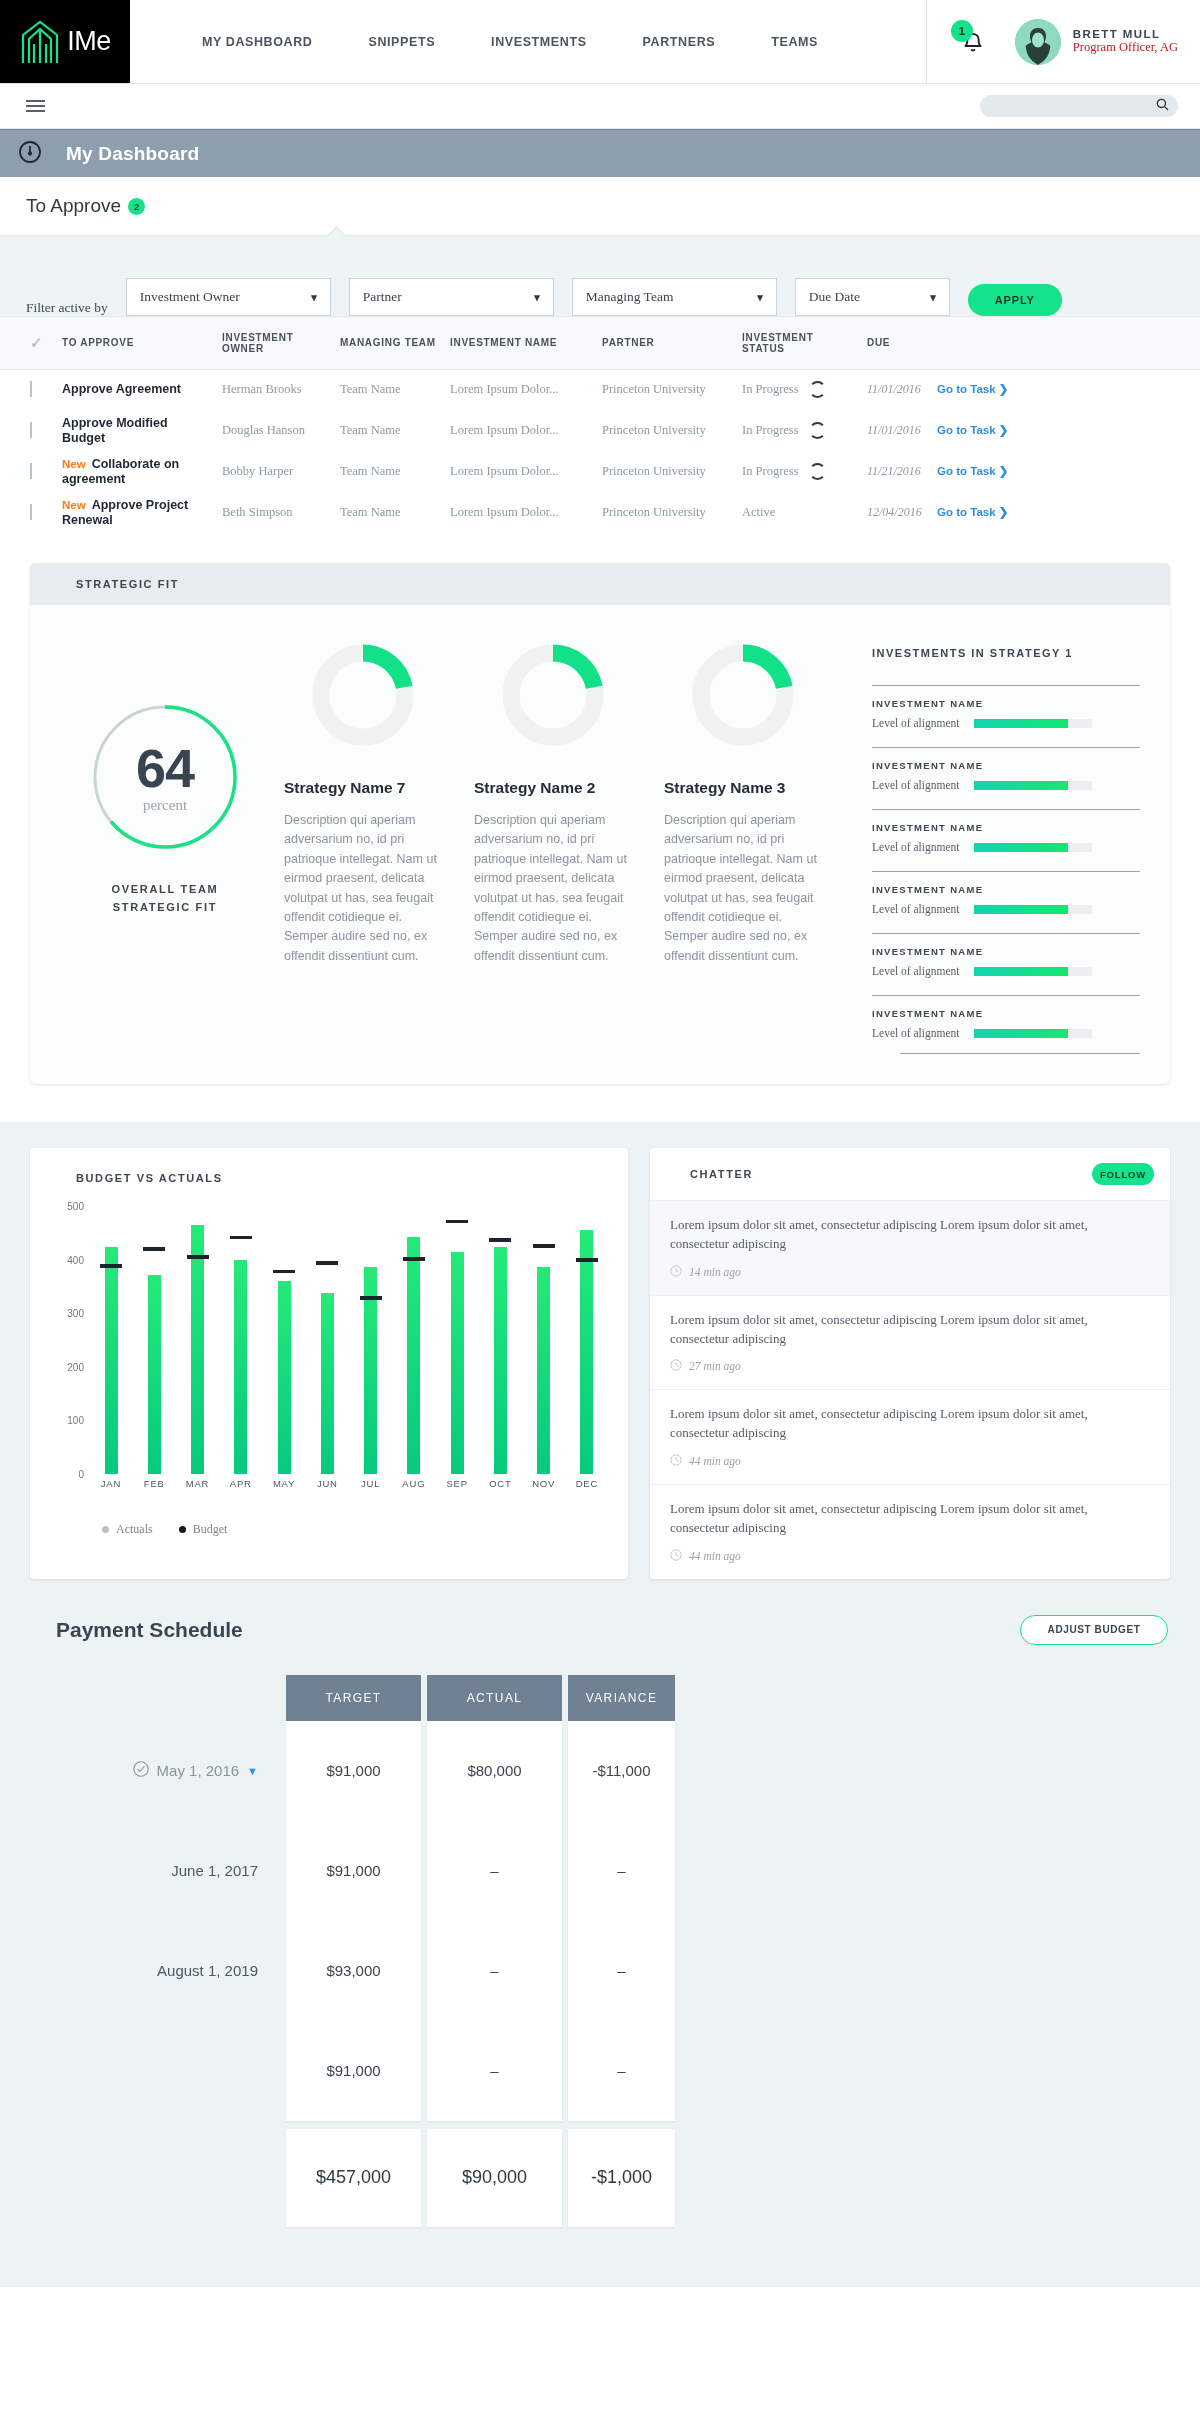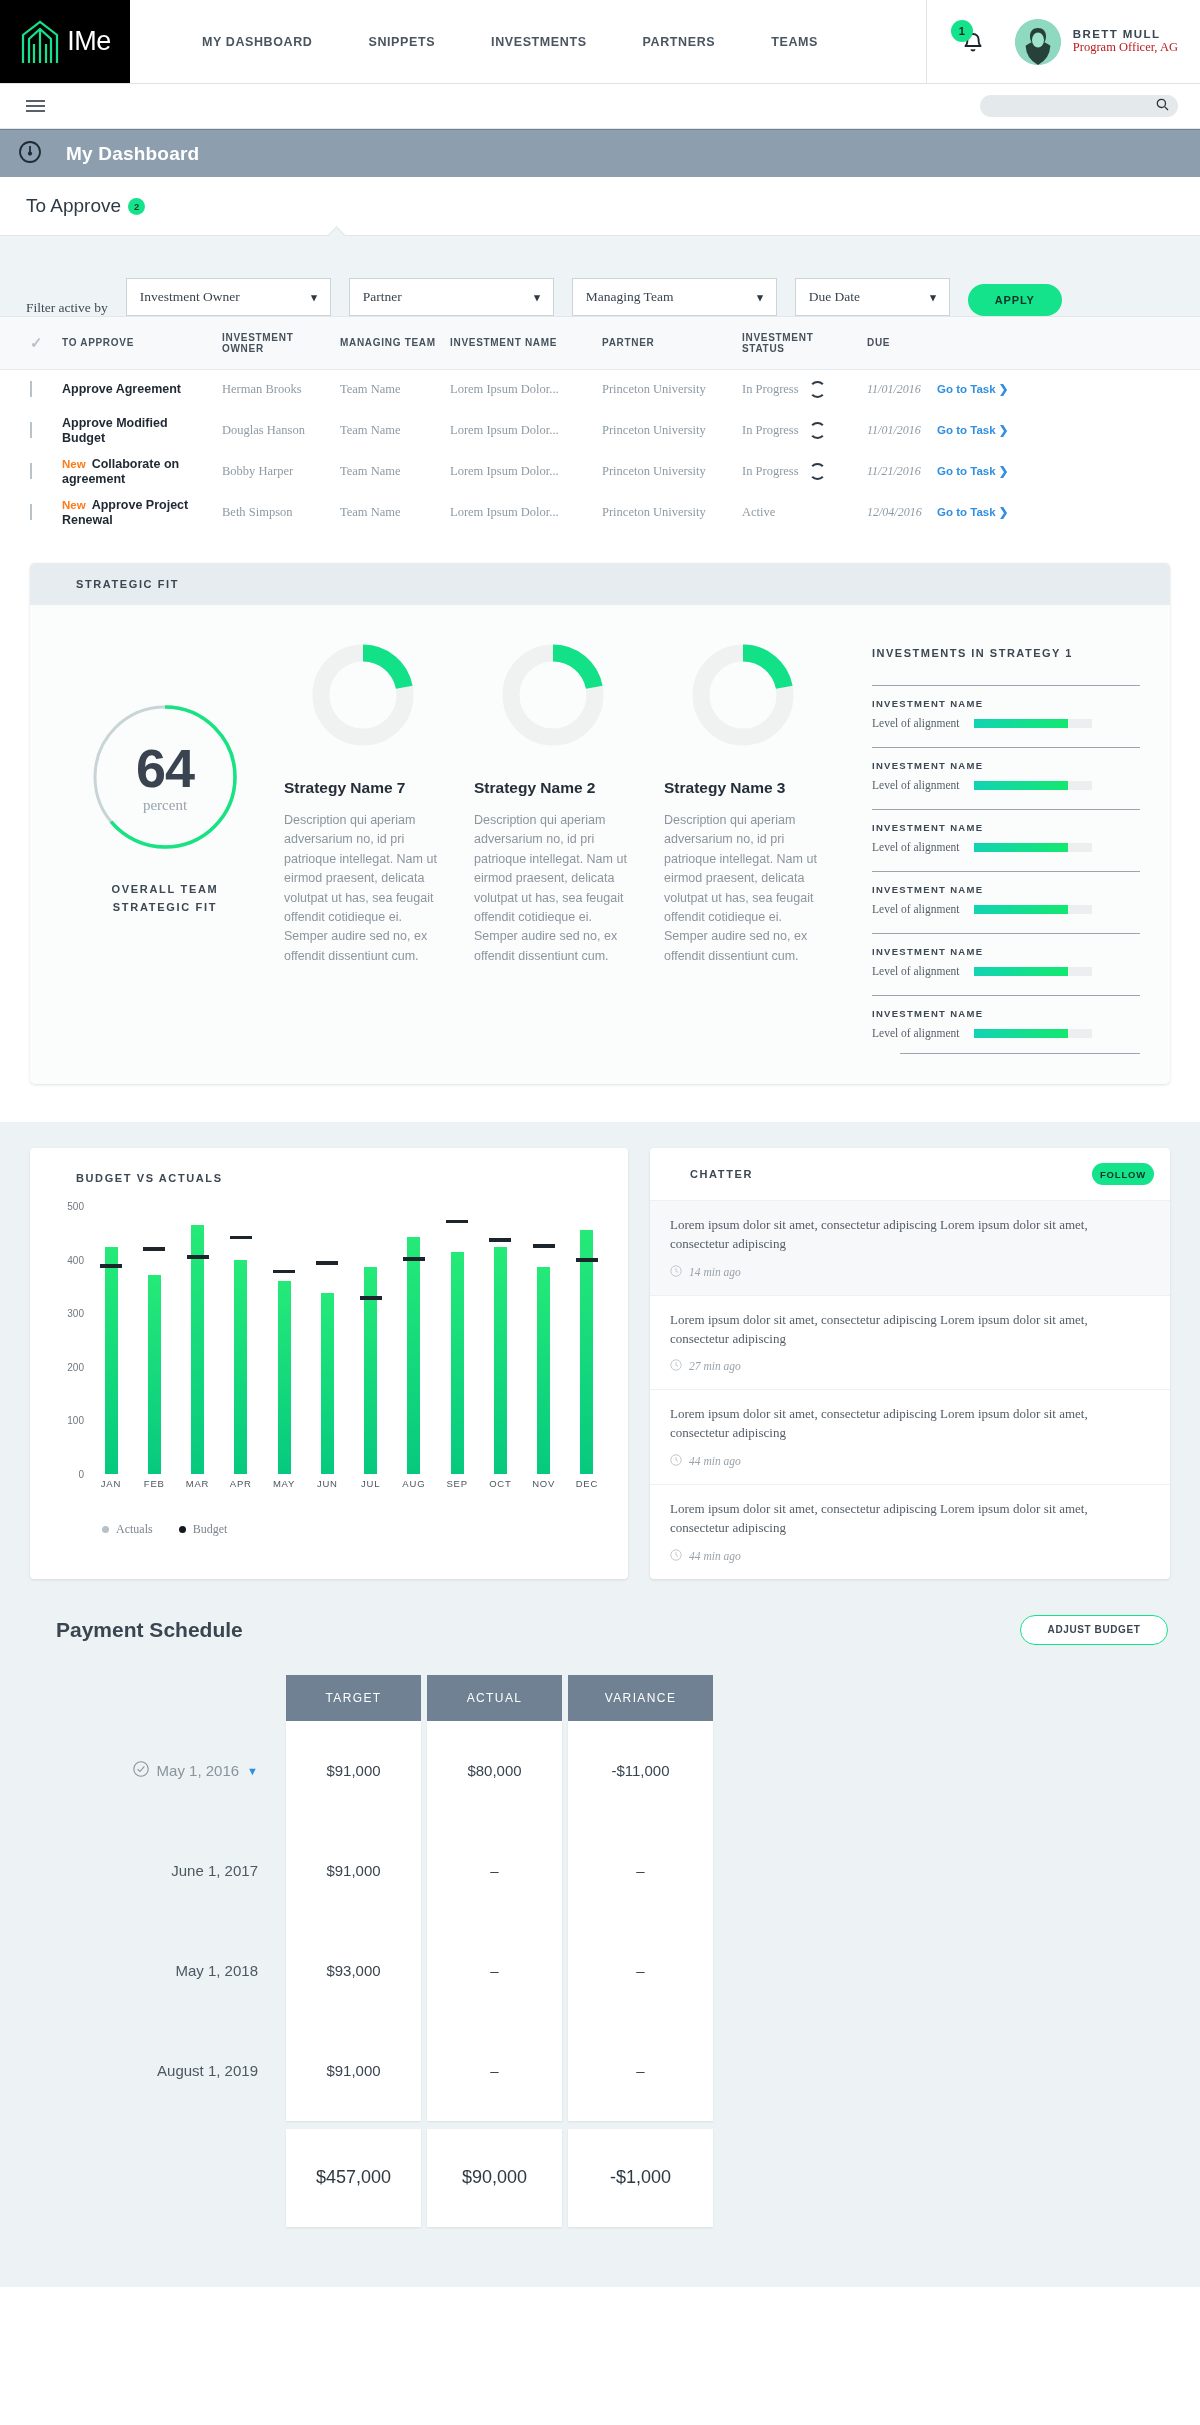--- a/index.html
+++ b/index.html
@@ -657,23 +657,20 @@
                   <circle cx="8" cy="8" r="7.2" fill="none" stroke="#8a949d" stroke-width="1.1"></circle>
                   <path d="M4.6 8.2 6.9 10.5 11.4 5.4" fill="none" stroke="#8a949d" stroke-width="1.1"></path>
                 </svg></span>
               <span>May 1, 2016</span>
               <span style="color:#2f8fe0;font-size:11px">▼</span>
             </div>
             <div class="date-cell">
               <span>June 1, 2017</span>
             </div>
             <div class="date-cell">
-              <span>May 1, 2018</span>
-            </div>
-            <div class="date-cell">
               <span>August 1, 2019</span>
             </div>
           </div>
       </div>
       <div class="colwrap" style="width:135px">
         <div class="pay-th">TARGET</div>
         <div class="pay-body" id="col-target">
             <div class="pay-cell">$91,000</div>
             <div class="pay-cell">$91,000</div>
             <div class="pay-cell">$93,000</div>
@@ -684,21 +681,21 @@
       <div class="colwrap" style="width:135px">
         <div class="pay-th">ACTUAL</div>
         <div class="pay-body" id="col-actual">
             <div class="pay-cell">$80,000</div>
             <div class="pay-cell">–</div>
             <div class="pay-cell">–</div>
             <div class="pay-cell">–</div>
           </div>
         <div class="pay-total">$90,000</div>
       </div>
-      <div class="colwrap" style="width:145px">
+      <div class="colwrap" style="width:107px">
         <div class="pay-th">VARIANCE</div>
         <div class="pay-body" id="col-variance">
             <div class="pay-cell">-$11,000</div>
             <div class="pay-cell">–</div>
             <div class="pay-cell">–</div>
             <div class="pay-cell">–</div>
           </div>
         <div class="pay-total">-$1,000</div>
       </div>
     </div>

